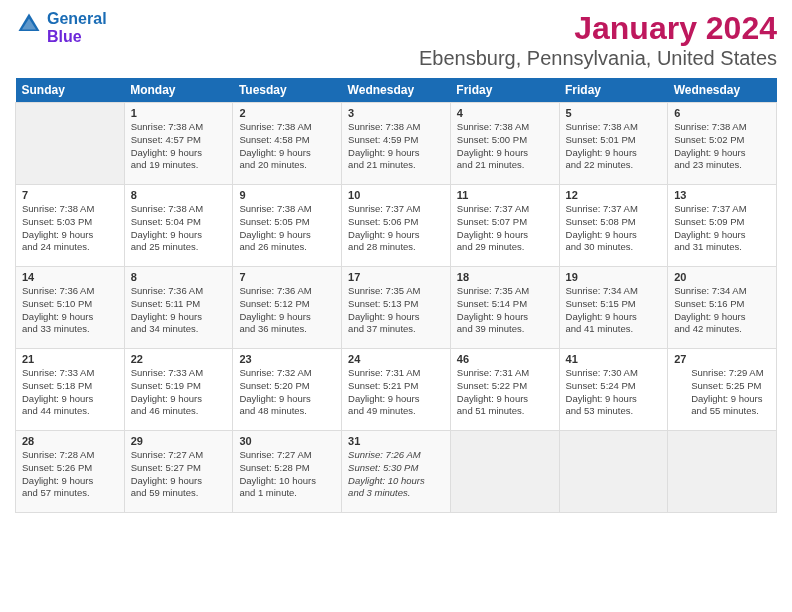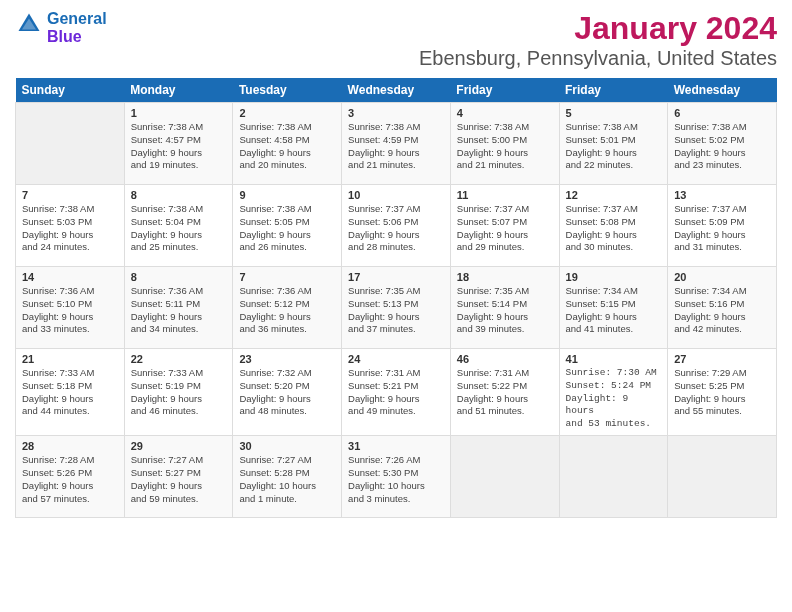--- a/index.html
+++ b/index.html
@@ -294,28 +294,28 @@
           </td>
           <td>
             <div class="day-num">46</div>
             <div class="day-info" style="white-space: pre-line;">Sunrise: 7:31 AM
 Sunset: 5:22 PM
 Daylight: 9 hours
 and 51 minutes.</div>
           </td>
           <td>
             <div class="day-num">41</div>
-            <div class="day-info" style="white-space: pre-line; font-family: Liberation Mono, monospace;">Sunrise: 7:30 AM
+            <div class="day-info" style="white-space: pre-line;">Sunrise: 7:30 AM
 Sunset: 5:24 PM
 Daylight: 9 hours
 and 53 minutes.</div>
           </td>
           <td>
             <div class="day-num">27</div>
-            <div class="day-info" style="white-space: pre-line;">Sunrise: 7:29 AM
+            <div class="day-info" style="white-space: pre-line; margin-left: 17px;">Sunrise: 7:29 AM
 Sunset: 5:25 PM
 Daylight: 9 hours
 and 55 minutes.</div>
           </td>
         </tr>
         <tr>
           <td>
             <div class="day-num">28</div>
             <div class="day-info" style="white-space: pre-line;">Sunrise: 7:28 AM
 Sunset: 5:26 PM
@@ -331,21 +331,21 @@
           </td>
           <td>
             <div class="day-num">30</div>
             <div class="day-info" style="white-space: pre-line;">Sunrise: 7:27 AM
 Sunset: 5:28 PM
 Daylight: 10 hours
 and 1 minute.</div>
           </td>
           <td>
             <div class="day-num">31</div>
-            <div class="day-info" style="white-space: pre-line;">Sunrise: 7:26 AM
+            <div class="day-info" style="white-space: pre-line; font-style: italic;">Sunrise: 7:26 AM
 Sunset: 5:30 PM
 Daylight: 10 hours
 and 3 minutes.</div>
           </td>
           <td class="empty-cell"></td>
           <td class="empty-cell"></td>
           <td class="empty-cell"></td>
         </tr>
       </tbody>
   </table>

